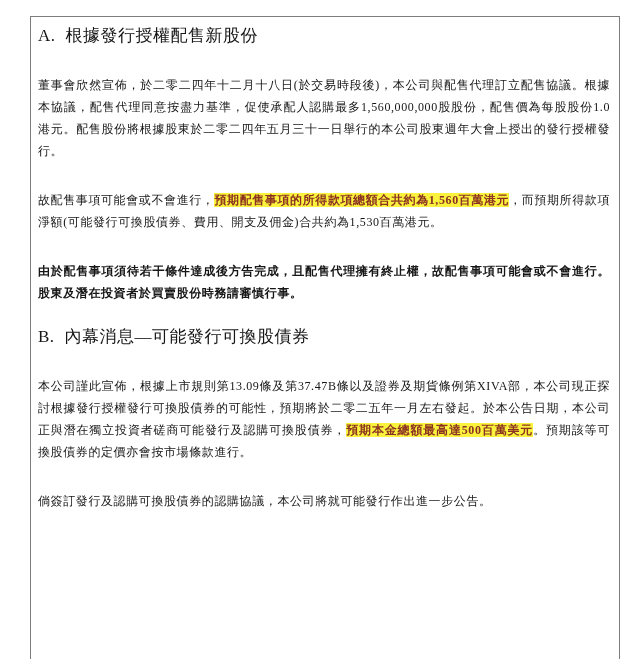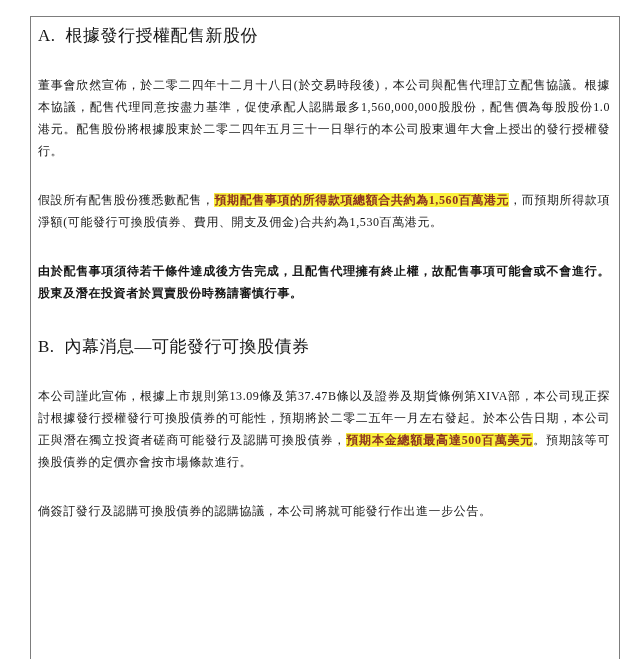--- a/index.html
+++ b/index.html
@@ -38,21 +38,21 @@
   }
   .heading-letter { margin-right: 10px; }
   .para {
     font-size: 12px;
     line-height: 22px;
     color: var(--body_text);
     text-align: justify;
     letter-spacing: 0.6px;
     margin-bottom: 27px;
   }
-  .para.bold { font-weight: bold; margin-bottom: 32px; }
+  .para.bold { font-weight: bold; margin-bottom: 22px; }
   .hl {
     background: var(--highlight_bg);
     color: var(--highlight_text);
     font-weight: bold;
   }
   .para:last-child { margin-bottom: 0; }
 </style>
 </head>
 <body>
 
@@ -61,21 +61,21 @@
   <div class="section-heading">
     <span class="heading-letter">A.</span><span>根據發行授權配售新股份</span>
   </div>
 
   <p class="para">
     <span>董事會欣然宣佈，於二零二四年十二月十八日(於交易時段後)，本公司與配售代理訂立配售協議。根據本協議，配售代理同意按盡力基準，促使承配人認購最多1,560,000,000股股份，配售價為每股股份1.0港元。配售股份將根據股東於二零二四年五月三十一日舉行的本公司股東週年大會上授出的發行授權發行。</span>
   </p>
 
 
   <p class="para">
-    <span>假設所有配售股份獲悉數配售，</span><span class="hl">預期配售事項的所得款項總額合共約為1,560百萬港元</span><span>，而預期所得款項淨額(可能發行可換股債券、費用、開支及佣金)合共約為1,530百萬港元。</span>
+    <span>故配售事項可能會或不會進行，</span><span class="hl">預期配售事項的所得款項總額合共約為1,560百萬港元</span><span>，而預期所得款項淨額(可能發行可換股債券、費用、開支及佣金)合共約為1,530百萬港元。</span>
   </p>
 
   <p class="para bold">
     <span>由於配售事項須待若干條件達成後方告完成，且配售代理擁有終止權，故配售事項可能會或不會進行。股東及潛在投資者於買賣股份時務請審慎行事。</span>
   </p>
 
   <div class="section-heading">
     <span class="heading-letter">B.</span><span>內幕消息—可能發行可換股債券</span>
   </div>
 

